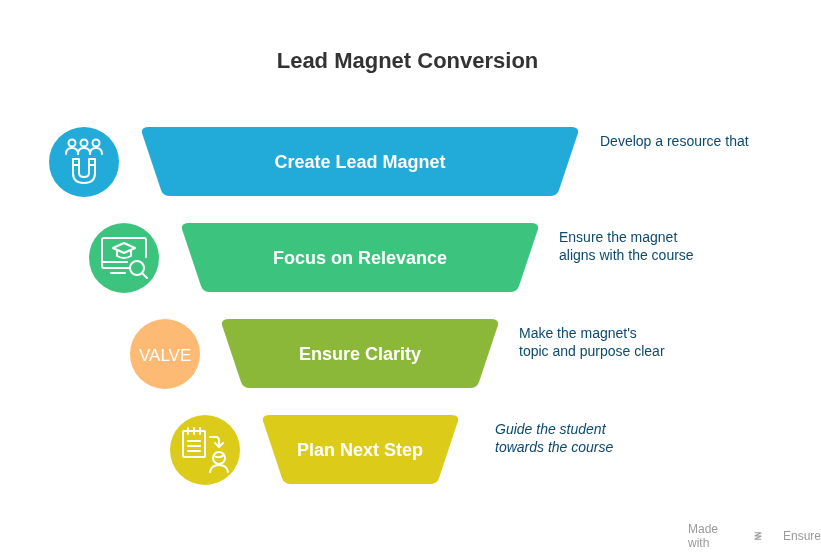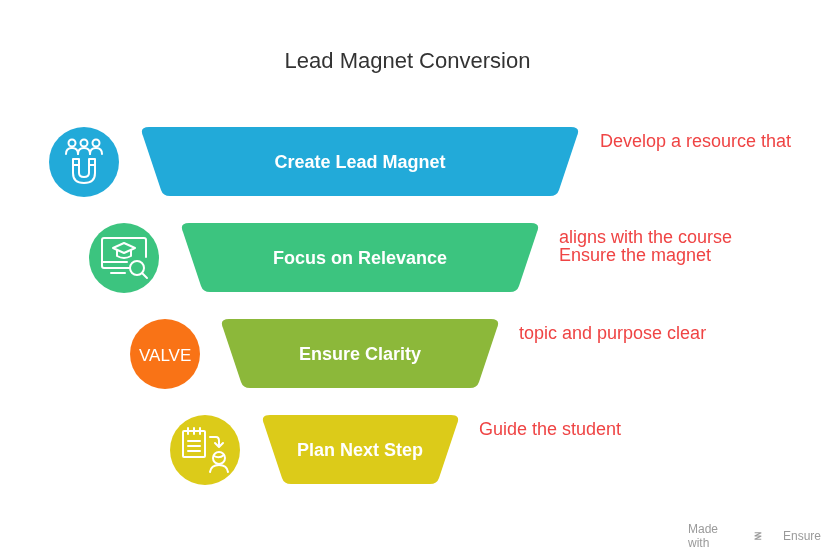--- a/index.html
+++ b/index.html
@@ -1,20 +1,20 @@
 <!DOCTYPE html>
 <html><head>
 <meta charset="utf-8">
 <style>
   html,body{margin:0;padding:0;background:#ffffff;}
   body{width:821px;height:558px;position:relative;overflow:hidden;font-family:"Liberation Sans",sans-serif;}
-  .title{position:absolute;left:0;width:815px;top:48px;text-align:center;font-size:22px;font-weight:normal;color:#333333;}
+  .title{position:absolute;left:0;width:815px;top:48px;text-align:center;font-size:22px;font-weight:bold;color:#333333;}
   svg.funnel{position:absolute;left:0;top:0;}
   .band-label{font-family:"Liberation Sans",sans-serif;font-size:18px;font-weight:bold;fill:#ffffff;}
-  .desc{position:absolute;font-size:18px;line-height:18px;color:#ef4444;}
+  .desc{position:absolute;font-size:14px;line-height:18px;color:#0c4a6e;}
   .icon-circle{position:absolute;width:70px;height:70px;border-radius:50%;}
   .icon-circle svg{position:absolute;left:0;top:0;}
   .footer{position:absolute;left:688px;top:522px;font-size:12px;color:#9a9a9a;display:flex;align-items:center;gap:20px;}
 </style>
 </head>
 <body>
 
 <div class="title">Lead Magnet Conversion</div>
 
 <svg class="funnel" width="821" height="558">
@@ -55,21 +55,21 @@
     <path d="M40,45 L15,45 Q13,45 13,43 L13,17 Q13,15 15,15 L55,15 Q57,15 57,17 L57,34"></path>
     <line x1="13" y1="39" x2="38" y2="39"></line>
     <line x1="22" y1="50" x2="36" y2="50"></line>
     <path d="M24,25 L35,20 L46,25 L35,30 Z"></path>
     <path d="M28,27 L28,33 Q35,37 42,33 L42,27"></path>
     <circle cx="48" cy="45" r="7"></circle>
     <line x1="53" y1="50" x2="58" y2="55"></line>
   </svg>
 </div>
 
-<div class="icon-circle" style="left:130px;top:319px;background:#f97316;">
+<div class="icon-circle" style="left:130px;top:319px;background:#fdba74;">
   <svg width="70" height="70" viewBox="0 0 70 70">
     <text x="9" y="42" fill="#ffffff" font-family="Liberation Sans, sans-serif" font-size="17">VALVE</text>
   </svg>
 </div>
 
 <div class="icon-circle" style="left:170px;top:415px;background:#dccb19;">
   <svg width="70" height="70" viewBox="0 0 70 70" fill="none" stroke="#ffffff" stroke-width="2" stroke-linecap="round" stroke-linejoin="round">
     <rect x="13" y="16" width="22" height="26" rx="1"></rect>
     <line x1="18" y1="13" x2="18" y2="19"></line>
       <line x1="24" y1="13" x2="24" y2="19"></line>
@@ -82,28 +82,30 @@
     <circle cx="49" cy="43" r="6"></circle>
     <path d="M44,41 Q49,44 54,40"></path>
     <path d="M40,57 Q41,50 49,50 Q57,50 58,57"></path>
   </svg>
 </div>
 
 <div class="desc" style="left:600px;top:132px;">
   <div>Develop a resource that</div>
 </div>
 <div class="desc" style="left:559px;top:228px;">
+  <div>Ensure the magnet</div>
   <div>aligns with the course</div>
-  <div>Ensure the magnet</div>
 </div>
 <div class="desc" style="left:519px;top:324px;">
+  <div>Make the magnet's</div>
   <div>topic and purpose clear</div>
 </div>
-<div class="desc" style="left:479px;top:420px;">
+<div class="desc" style="left:495px;top:420px;font-style:italic;">
   <div>Guide the student</div>
+  <div>towards the course</div>
 </div>
 
 <div class="footer">
   <span>Made with</span>
   <svg width="12" height="12" viewBox="0 0 12 12">
     <path d="M2,2 L10,2 L2,6 L10,6 L2,10 L10,10" fill="none" stroke="#9a9a9a" stroke-width="1.4"></path>
   </svg>
   <span>Ensure</span>
 </div>
 

